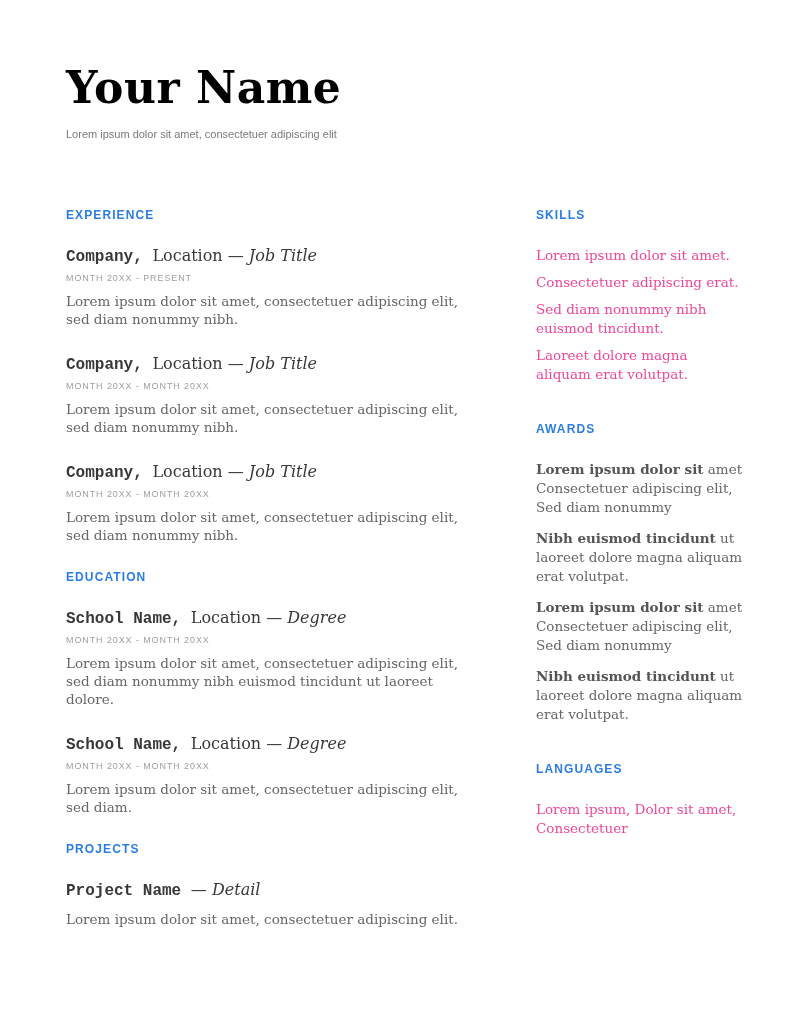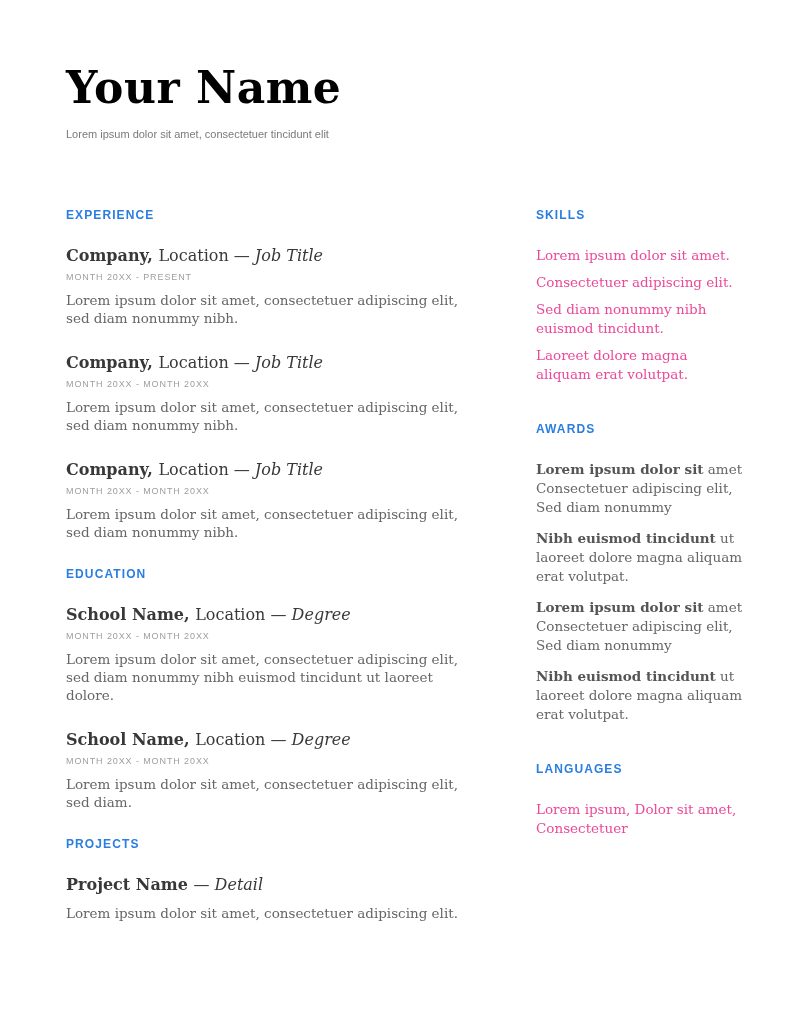--- a/index.html
+++ b/index.html
@@ -47,21 +47,21 @@
     font-family: "Liberation Sans", sans-serif;
     font-size: 12px;
     font-weight: 700;
     letter-spacing: 1.1px;
     color: #2a7de1;
     margin-bottom: 24px;
   }
   
   .entry { margin-bottom: 26px; }
   .entry-title { font-size: 16px; color: #383838; line-height: 20px; }
-  .entry-title .b { font-weight: 700; }
+  .entry-title .b { font-weight: 700; font-family: Liberation Mono, monospace; }
   .entry-title .i { font-style: italic; }
   .entry-dates {
     font-family: "Liberation Sans", sans-serif;
     font-size: 9px;
     letter-spacing: 0.9px;
     color: #9e9e9e;
     margin-top: 6px;
   }
   .entry-desc {
     font-size: 13.5px;
@@ -85,21 +85,21 @@
   .award-item .b { font-weight: 700; color: #555555; }
 </style>
 </head>
 <body>
 
 <div class="page">
 
   <div class="header">
     <div>
       <div class="name">Your Name</div>
-      <div class="tagline">Lorem ipsum dolor sit amet, consectetuer tincidunt elit</div>
+      <div class="tagline">Lorem ipsum dolor sit amet, consectetuer adipiscing elit</div>
     </div>
   </div>
 
   <div class="columns">
 
     <div class="col-left">
 
       <div class="section">
         <div class="section-header">EXPERIENCE</div>
 
@@ -147,21 +147,21 @@
         </div>
       </div>
 
     </div>
 
     <div class="col-right">
 
       <div class="section">
         <div class="section-header">SKILLS</div>
         <div class="skill-item">Lorem ipsum dolor sit amet.</div>
-        <div class="skill-item">Consectetuer adipiscing elit.</div>
+        <div class="skill-item">Consectetuer adipiscing erat.</div>
         <div class="skill-item">Sed diam nonummy nibh euismod tincidunt.</div>
         <div class="skill-item">Laoreet dolore magna aliquam erat volutpat.</div>
       </div>
 
       <div class="section">
         <div class="section-header">AWARDS</div>
         <div class="award-item"><span class="b">Lorem ipsum dolor sit</span><span> amet Consectetuer adipiscing elit, Sed diam nonummy</span></div>
         <div class="award-item"><span class="b">Nibh euismod tincidunt</span><span> ut laoreet dolore magna aliquam erat volutpat.</span></div>
         <div class="award-item"><span class="b">Lorem ipsum dolor sit</span><span> amet Consectetuer adipiscing elit, Sed diam nonummy</span></div>
         <div class="award-item"><span class="b">Nibh euismod tincidunt</span><span> ut laoreet dolore magna aliquam erat volutpat.</span></div>

